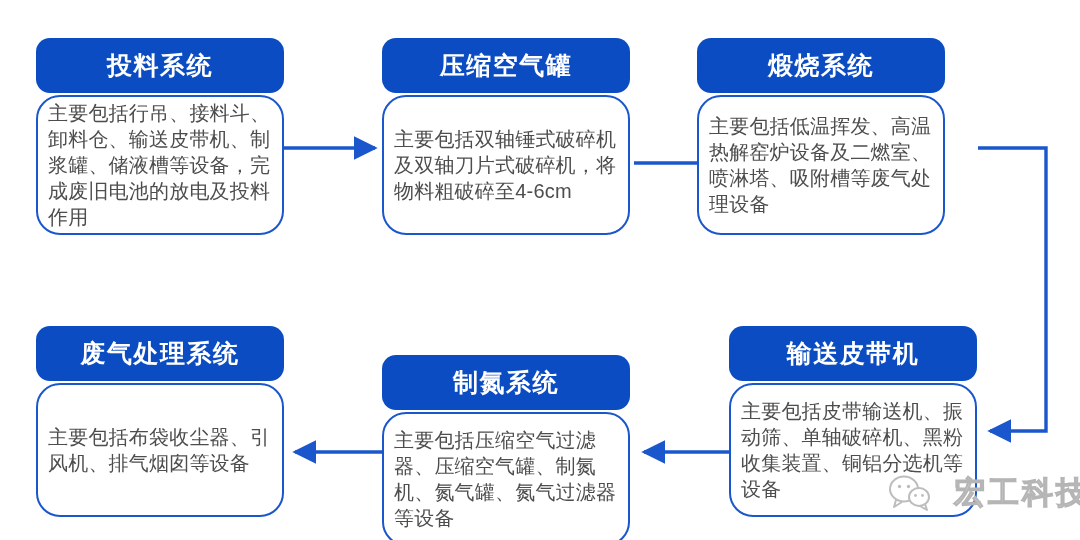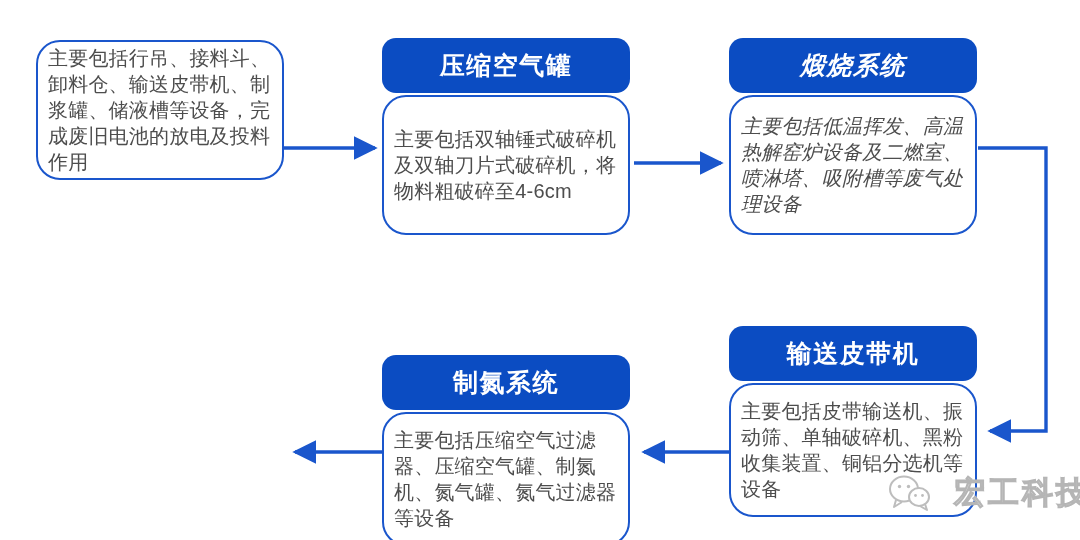--- a/index.html
+++ b/index.html
@@ -16,21 +16,21 @@
     margin-top:2px;background:#ffffff;border:2px solid #1a56cc;border-radius:24px;
     box-sizing:border-box;display:flex;align-items:center;
     padding:4px 10px;color:#4d4d4d;font-size:20px;line-height:26px;
     text-align:left;letter-spacing:0.2px;
   }
   .row1 .box-body{height:140px;}
   .row2 .box-body{height:134px;}
 
   #box-0{left:36px;top:38px;}
   #box-1{left:382px;top:38px;}
-  #box-2{left:729px;top:38px;font-style:italic;}
+  #box-2{left:697px;top:38px;}
   #box-3{left:36px;top:326px;}
   #box-4{left:382px;top:326px;margin-top:29px;}
   #box-5{left:729px;top:326px;}
 
   .arrows{position:absolute;left:0;top:0;width:1080px;height:540px;pointer-events:none;}
 
   .watermark{
     position:absolute;left:886px;top:472px;display:flex;align-items:center;gap:20px;
     pointer-events:none;
   }
@@ -51,39 +51,46 @@
       </marker>
     </defs>
     <line x1="284" y1="148" x2="375" y2="148" stroke="#1a56cc" stroke-width="3.4" marker-end="url(#ah)"></line>
     <line x1="634" y1="163" x2="721" y2="163" stroke="#1a56cc" stroke-width="3.4" marker-end="url(#ah)"></line>
     <path d="M978,148 L1046,148 L1046,431 L990,431" fill="none" stroke="#1a56cc" stroke-width="3.4" marker-end="url(#ah)"></path>
     <line x1="731" y1="452" x2="644" y2="452" stroke="#1a56cc" stroke-width="3.4" marker-end="url(#ah)"></line>
     <line x1="384" y1="452" x2="295" y2="452" stroke="#1a56cc" stroke-width="3.4" marker-end="url(#ah)"></line>
   </svg>
 
   <div class="flow-box row1" id="box-0">
+    <div class="box-header">投料系统</div>
     <div class="box-body">
         <span>主要包括行吊、接料斗、卸料仓、输送皮带机、制浆罐、储液槽等设备，完成废旧电池的放电及投料作用</span>
       </div>
   </div>
 
   <div class="flow-box row1" id="box-1">
     <div class="box-header">压缩空气罐</div>
     <div class="box-body">
         <span>主要包括双轴锤式破碎机及双轴刀片式破碎机，将物料粗破碎至4-6cm</span>
       </div>
   </div>
 
   <div class="flow-box row1" id="box-2">
     <div class="box-header">煅烧系统</div>
     <div class="box-body">
         <span>主要包括低温挥发、高温热解窑炉设备及二燃室、喷淋塔、吸附槽等废气处理设备</span>
       </div>
   </div>
 
+  <div class="flow-box row2" id="box-3">
+    <div class="box-header">废气处理系统</div>
+    <div class="box-body">
+        <span>主要包括布袋收尘器、引风机、排气烟囱等设备</span>
+      </div>
+  </div>
 
   <div class="flow-box row2" id="box-4">
     <div class="box-header">制氮系统</div>
     <div class="box-body">
         <span>主要包括压缩空气过滤器、压缩空气罐、制氮机、氮气罐、氮气过滤器等设备</span>
       </div>
   </div>
 
   <div class="flow-box row2" id="box-5">
     <div class="box-header">输送皮带机</div>

